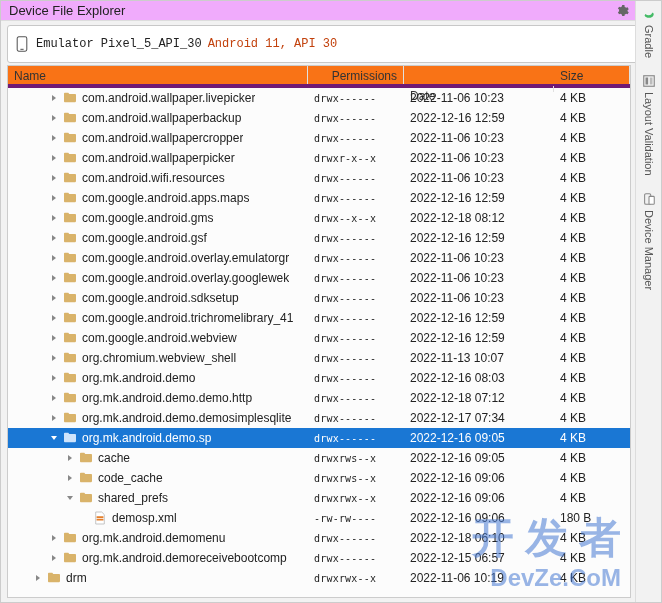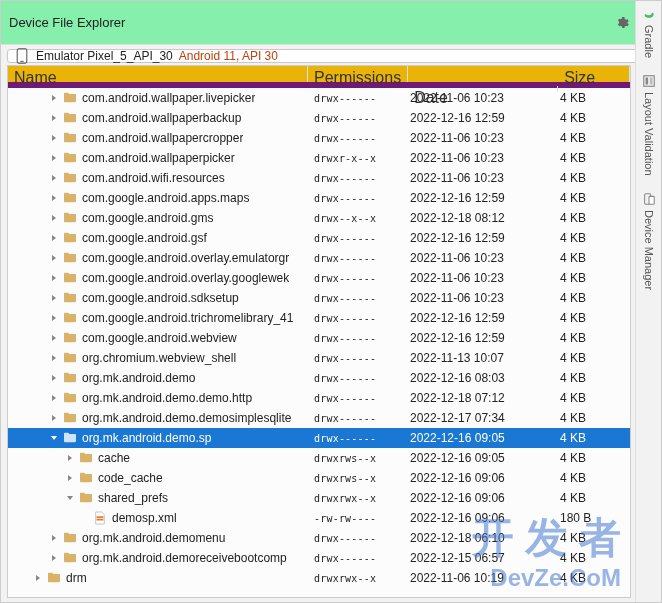--- a/index.html
+++ b/index.html
@@ -1,28 +1,28 @@
 <!DOCTYPE html>
 <html><head>
 <meta charset="utf-8">
 <style>
   * { box-sizing: border-box; margin: 0; padding: 0; }
   html, body { width: 662px; height: 603px; font-family: "Segoe UI", Arial, sans-serif; font-size: 12px; color: #222; background: #fff; overflow: hidden; }
   .root { position: relative; width: 662px; height: 603px; border: 1px solid #ccc; background: #f2f2f2; }
-  .header { display: flex; align-items: center; height: 44px; padding: 0 8px; border-bottom: 1px solid #ddd; background: #86efac; }
+  .header { display: flex; align-items: center; height: 20px; padding: 0 8px; border-bottom: 1px solid #ddd; background: #f0abfc; }
   .header-title { flex: 1; font-size: 13px; }
   .header-icons { display: flex; gap: 10px; align-items: center; }
   .hicon { width: 14px; height: 14px; display: flex; align-items: center; justify-content: center; color: #555; }
-  .dev-row { height: 14px; margin: 4px 6px; border: 1px solid #c8c8c8; border-radius: 3px; display: flex; align-items: center; padding: 0 8px; background: #fff; }
+  .dev-row { height: 38px; margin: 4px 6px; border: 1px solid #c8c8c8; border-radius: 3px; display: flex; align-items: center; padding: 0 8px; background: #fff; font-family: Liberation Mono, monospace; }
   .dev-icon { width: 14px; height: 16px; margin-right: 6px; }
   .dev-label { font-size: 12px; color: #222; }
   .dev-sub { font-size: 12px; color: #c2410c; margin-left: 6px; }
   .dev-chevron { margin-left: auto; color: #888; }
   .table { position: absolute; top: 64px; left: 6px; right: 30px; bottom: 4px; border: 1px solid #ccc; background: #fcfcfc; overflow: hidden; }
-  .thead { display: flex; height: 22px; border-bottom: 6px solid #701a75; background: #eab308; font-size: 16px; color: #333; }
+  .thead { display: flex; height: 22px; border-bottom: 4px solid #701a75; background: #f97316; font-size: 12px; color: #333; }
   .thead > div { border-right: 1px solid #e0e0e0; padding: 3px 6px; }
   .col-name { flex: 0 0 300px; }
   .col-perm { flex: 0 0 96px; text-align: right; }
   .col-date { flex: 0 0 150px; margin-top: 20px; }
   .col-size { flex: 1; text-align: left; }
   .tbody { overflow: hidden; }
   .row { display: flex; height: 20px; align-items: center; font-size: 12px; }
   .row.selected { background: #1a77d4; color: #fff; }
   .row.selected .folder svg path { fill: #cfe4fb; }
   .row .cell-name { flex: 0 0 300px; display: flex; align-items: center; overflow: hidden; white-space: nowrap; }

